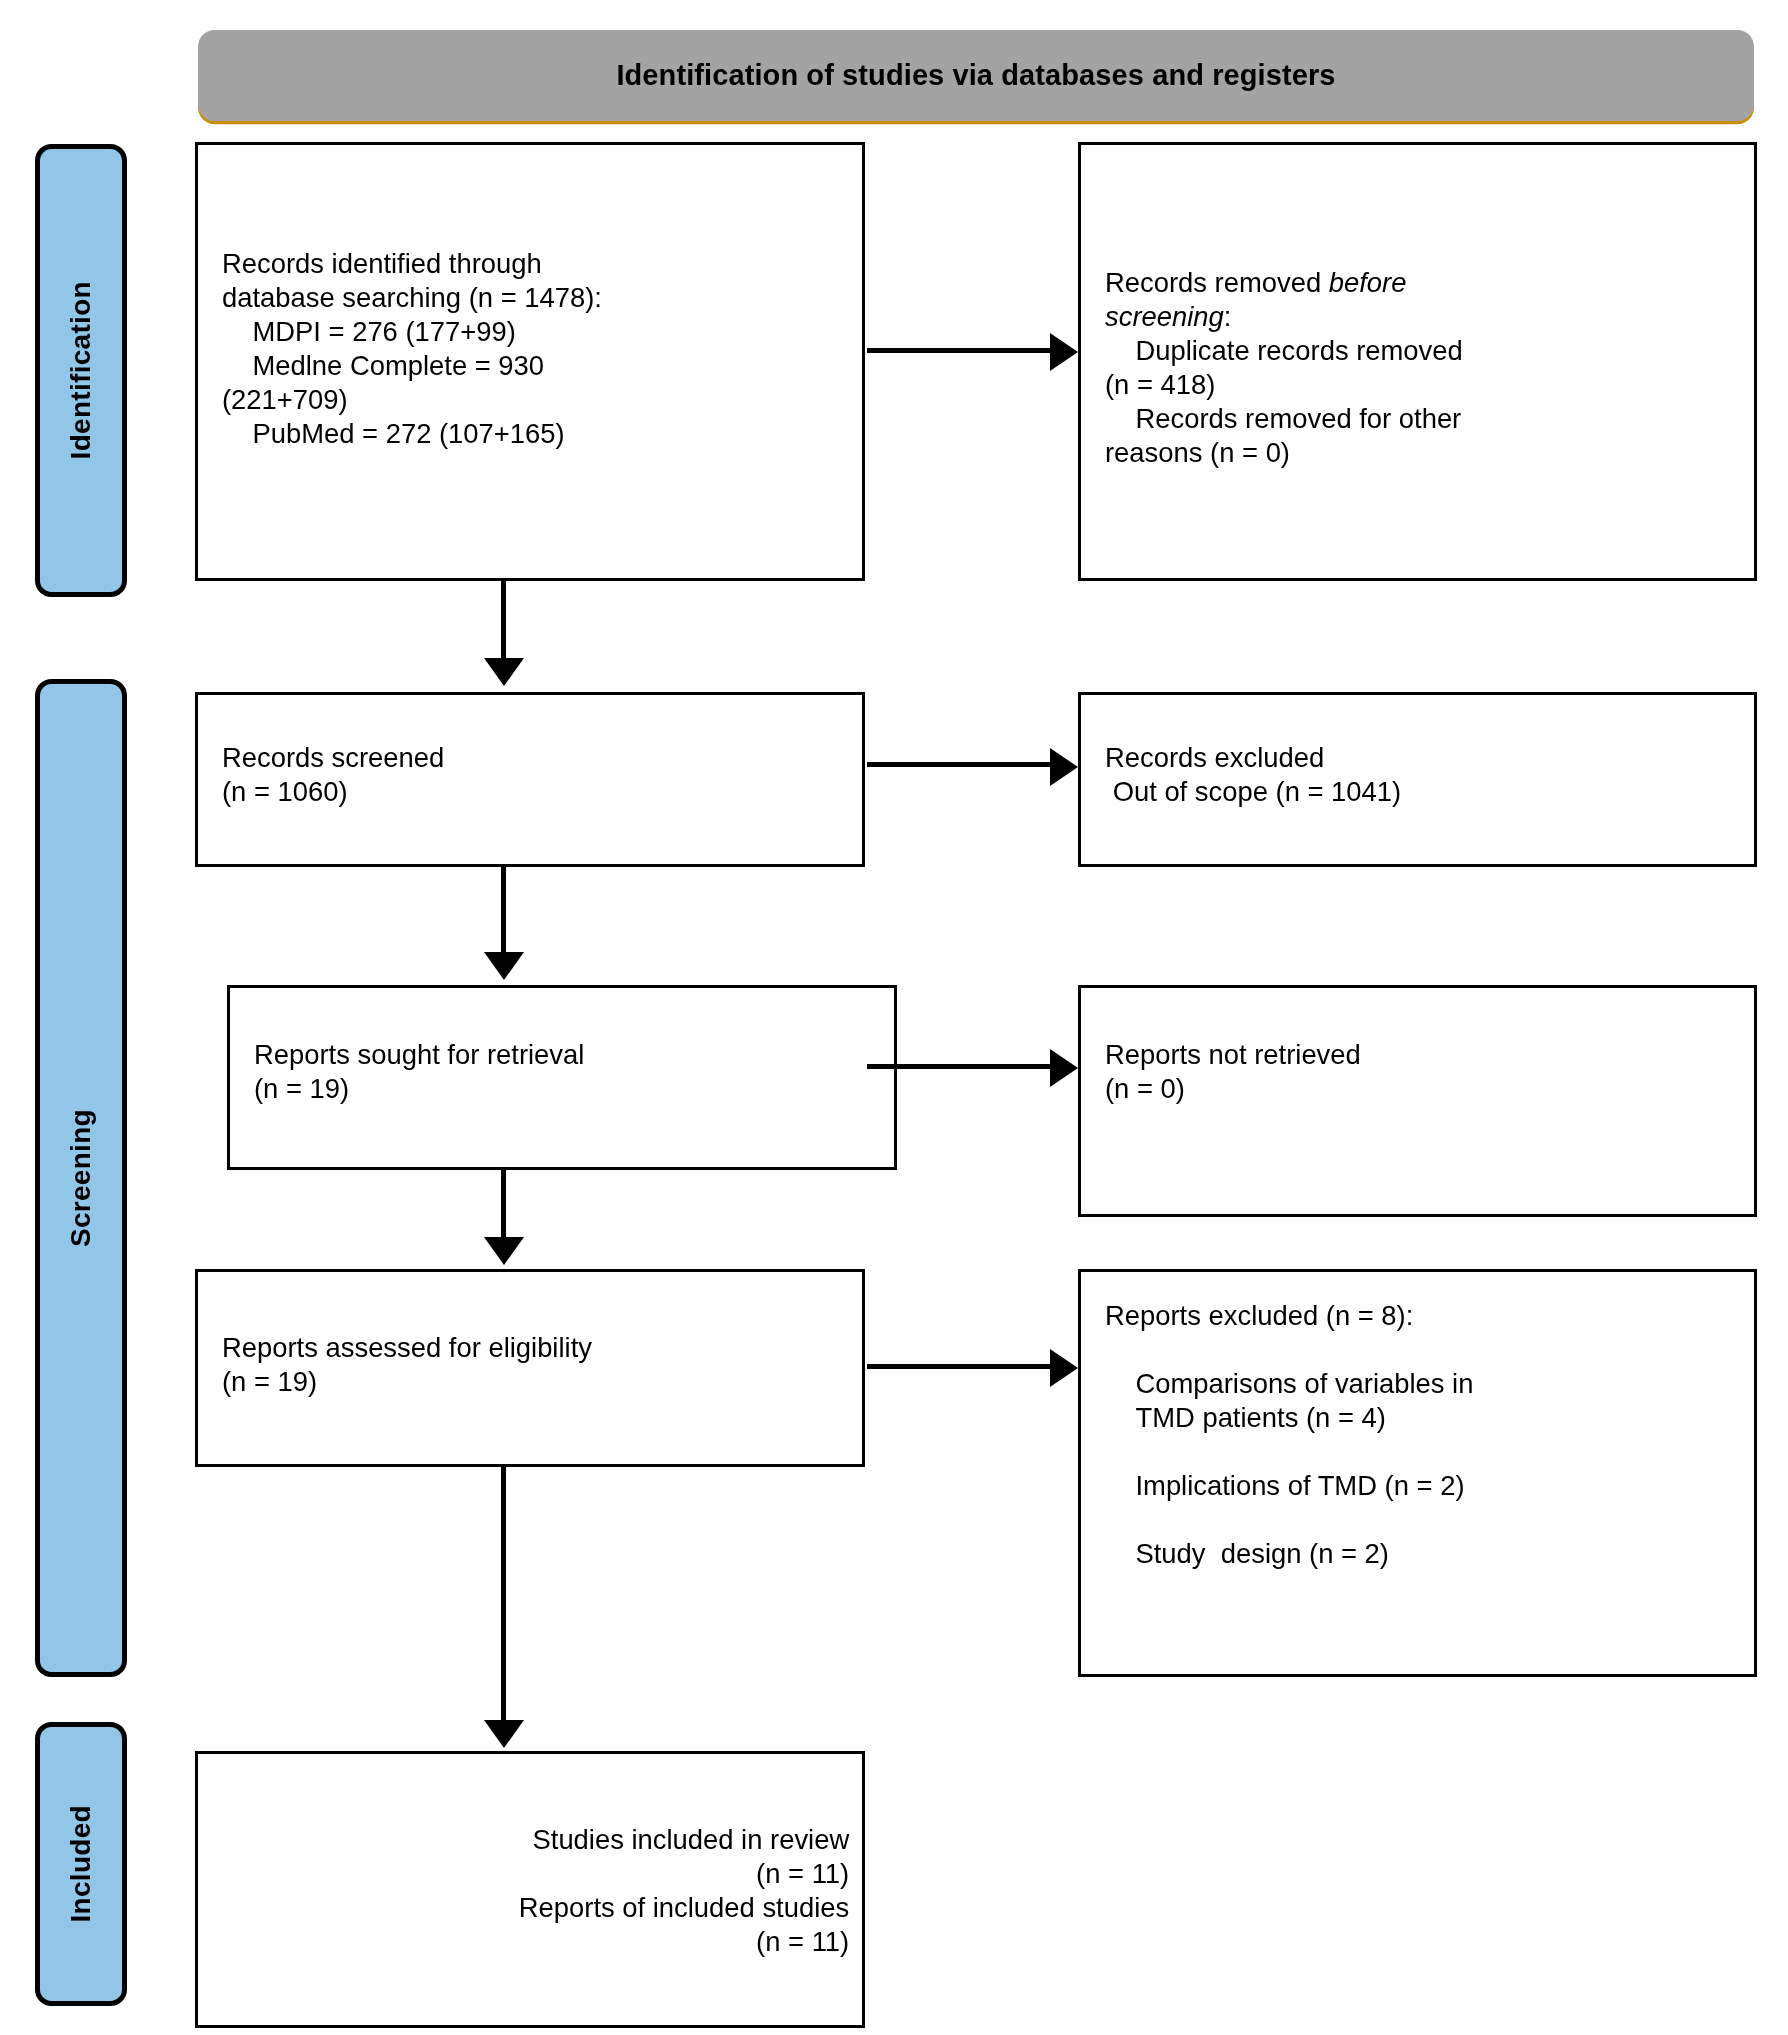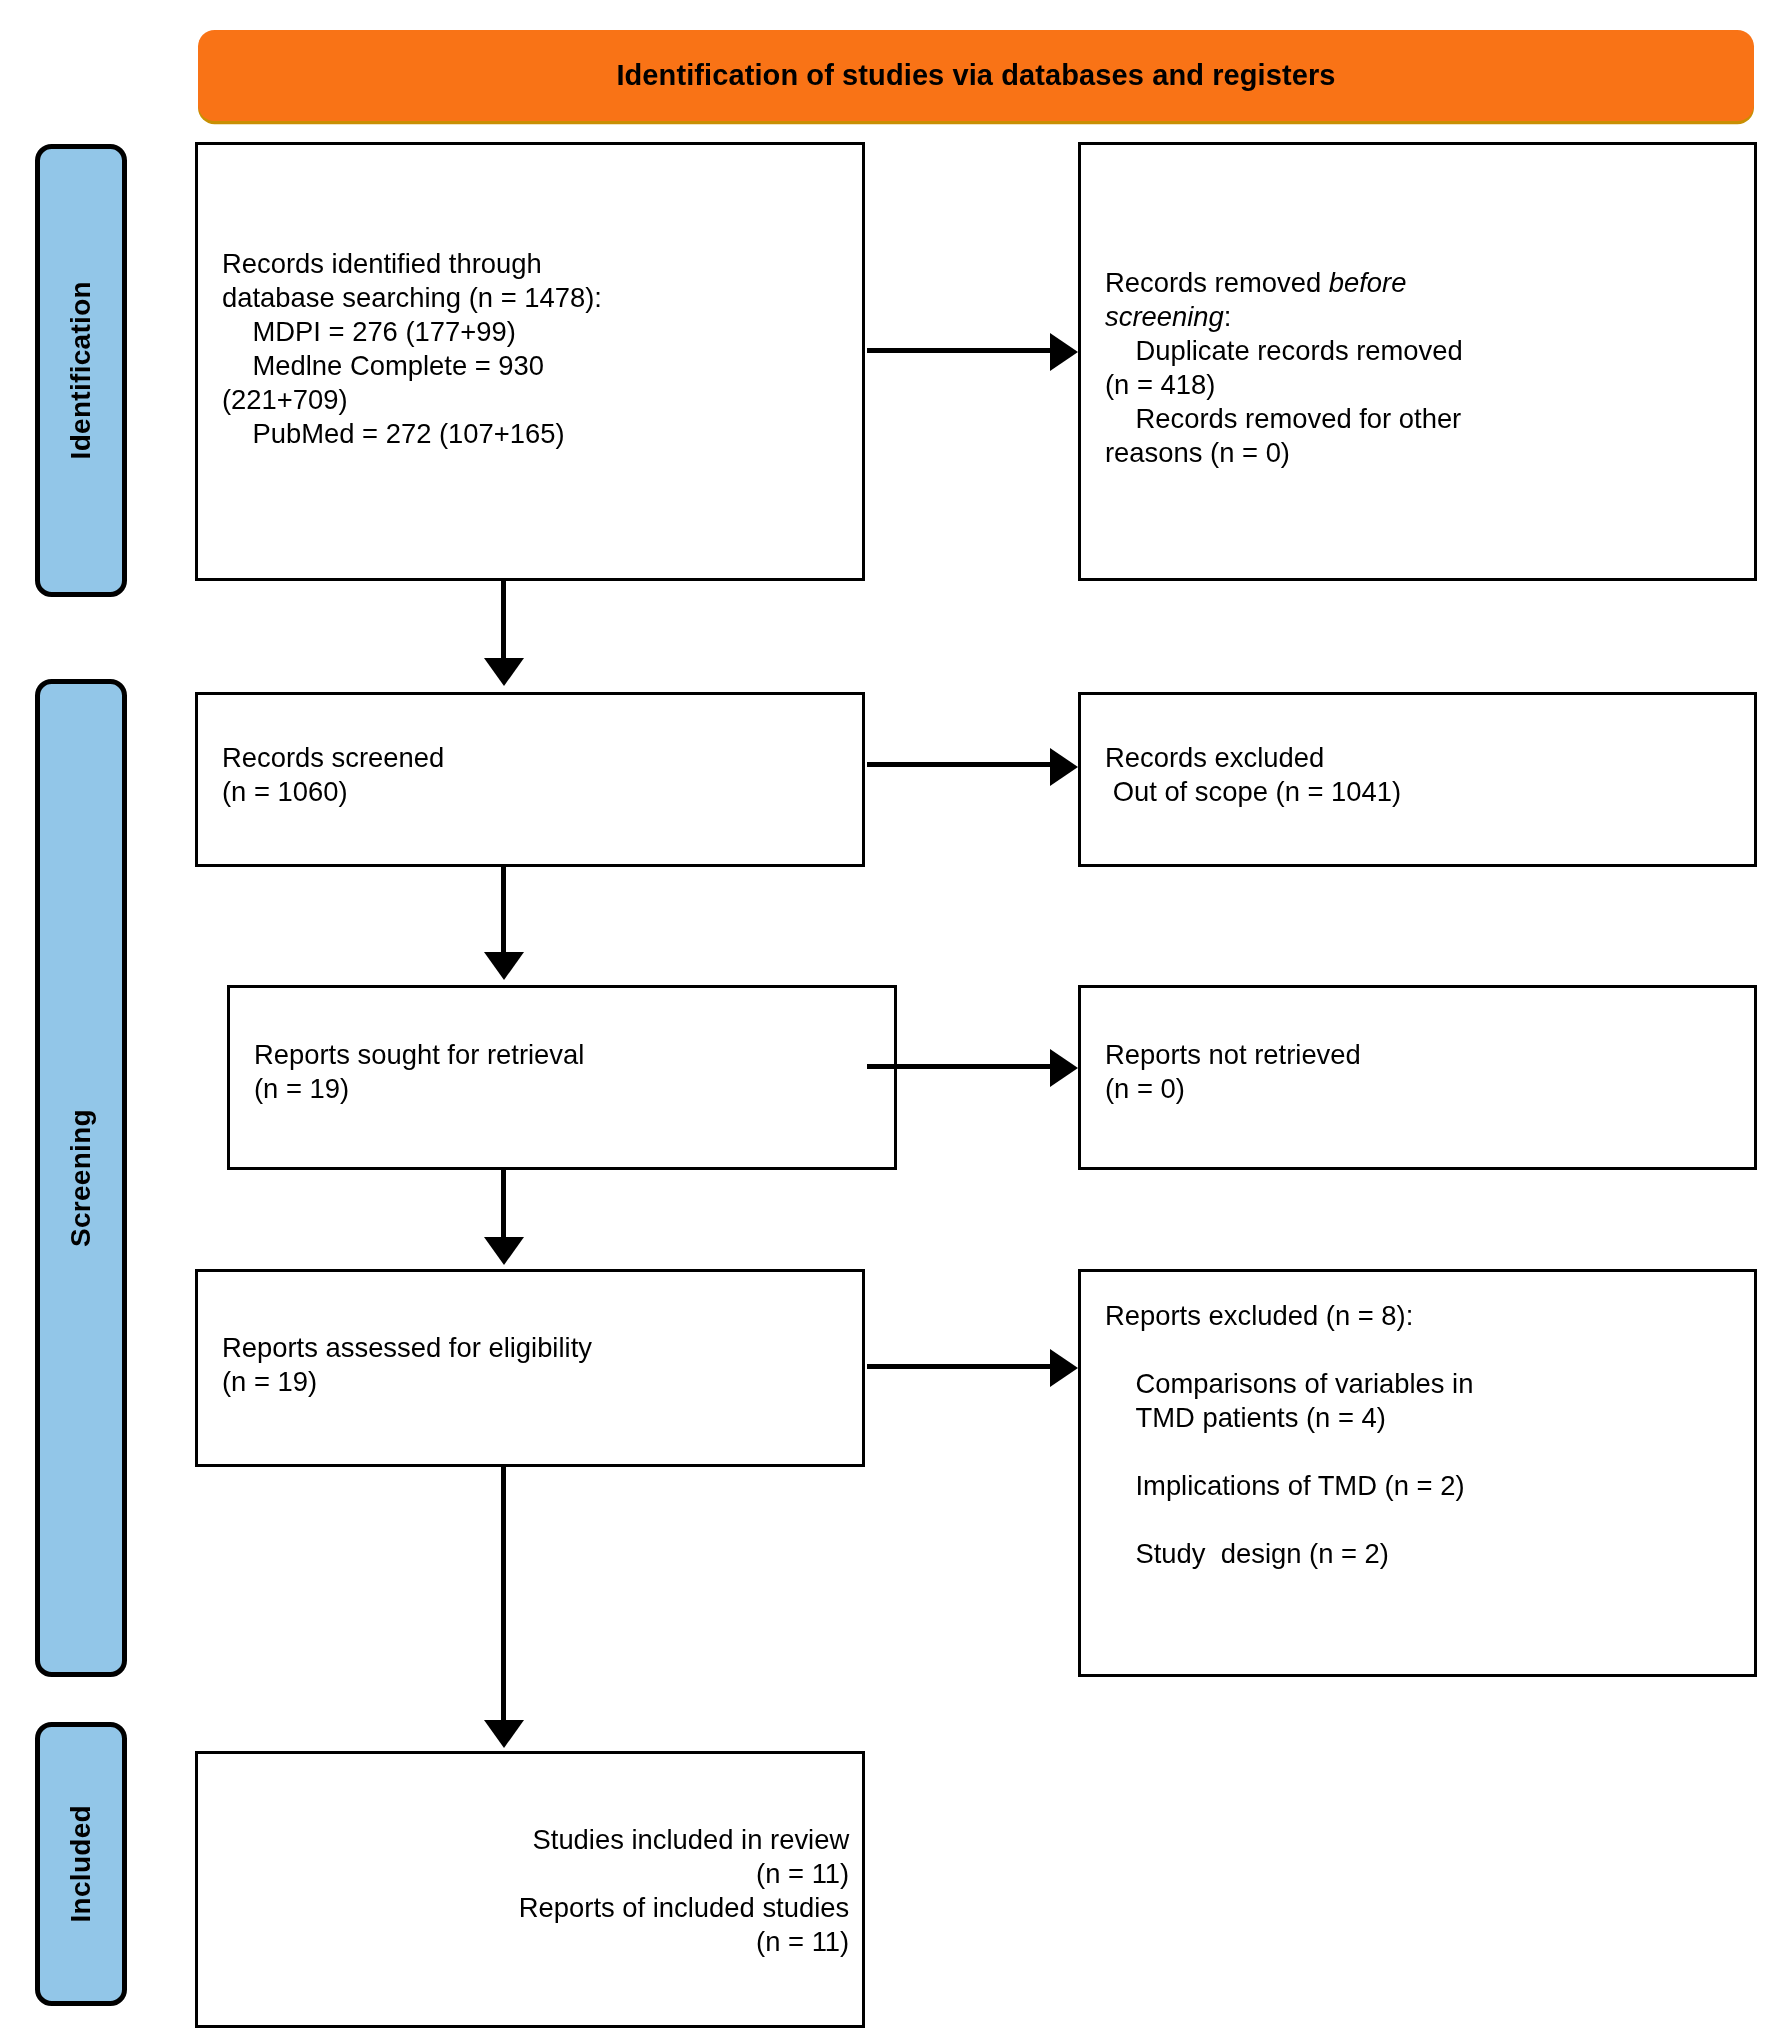--- a/index.html
+++ b/index.html
@@ -12,21 +12,21 @@
     height:2035px;
     background:#ffffff;
     overflow:hidden;
   }
 
   
   .banner{
     position:absolute;
     left:198px; top:30px;
     width:1556px; height:91px;
-    background:#f97316;
+    background:#a3a3a3;
     border-radius:16.6px;
     box-shadow:0 3.2px 0 0 #C98F03;
     display:flex; align-items:center; justify-content:center;
     box-sizing:border-box;
   }
   .banner-text{
     font-size:29px;
     font-weight:bold;
     color:#000000;
     letter-spacing:0.1px;
@@ -81,21 +81,21 @@
   
   #box-identified  { left:195px; top:142px;  width:670px; height:439px; }
   #box-screened    { left:195px; top:692px; width:670px; height:175px; }
   #box-sought      { left:195px; top:985px; width:670px; height:185px;margin-left:32px; }
   #box-assessed    { left:195px; top:1269px; width:670px; height:198px; }
   #box-included    { left:195px; top:1751px; width:670px; height:277px; }
 
   
   #box-removed     { left:1078px; top:142px;  width:679px; height:439px; }
   #box-excluded1   { left:1078px; top:692px; width:679px; height:175px; }
-  #box-notretrieved{ left:1078px; top:985px; width:679px; height:185px; }
+  #box-notretrieved{ left:1078px; top:985px; width:679px; height:232px; }
   #box-excluded2   { left:1078px; top:1269px; width:679px; height:408px; }
 
   
   #txt-identified   { top:102px; }
   #txt-screened     { top:46px;  }
   #txt-sought       { top:50px;  }
   #txt-assessed     { top:59px;  }
   #txt-included     { top:69px;text-align:right; }
   #txt-removed      { top:102px;margin-top:19px; }
   #txt-excluded1    { top:46px;  }

